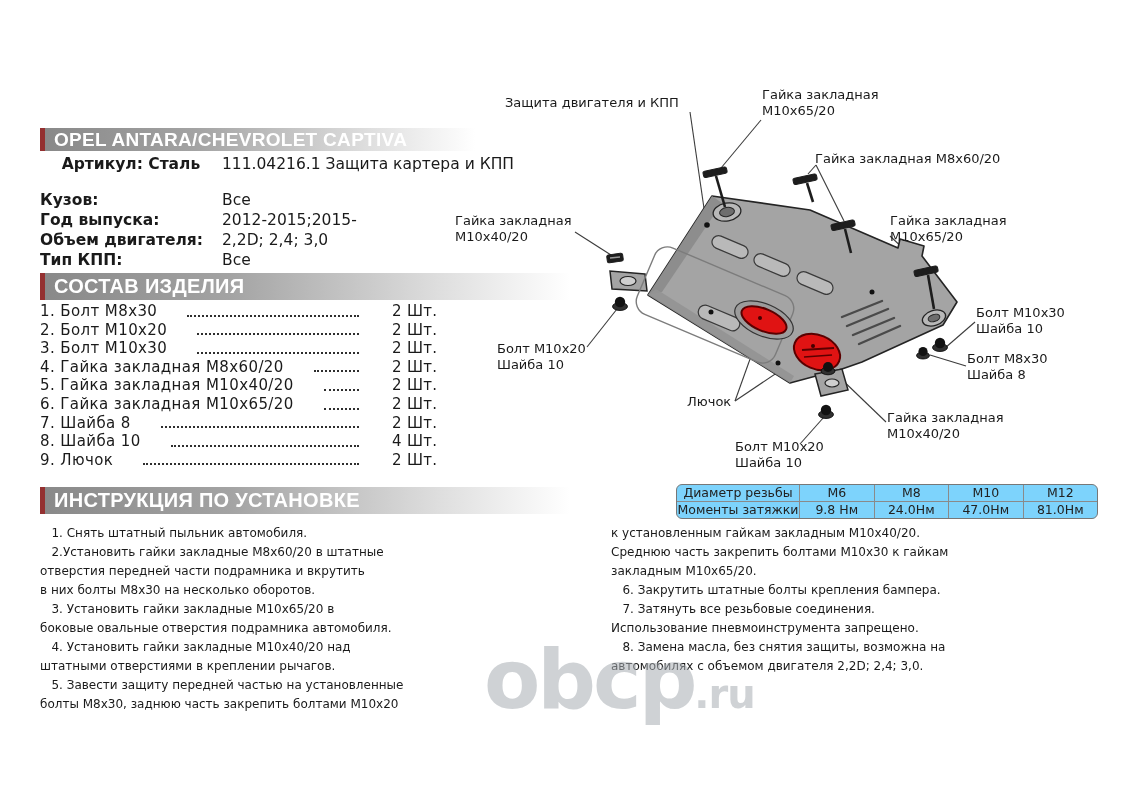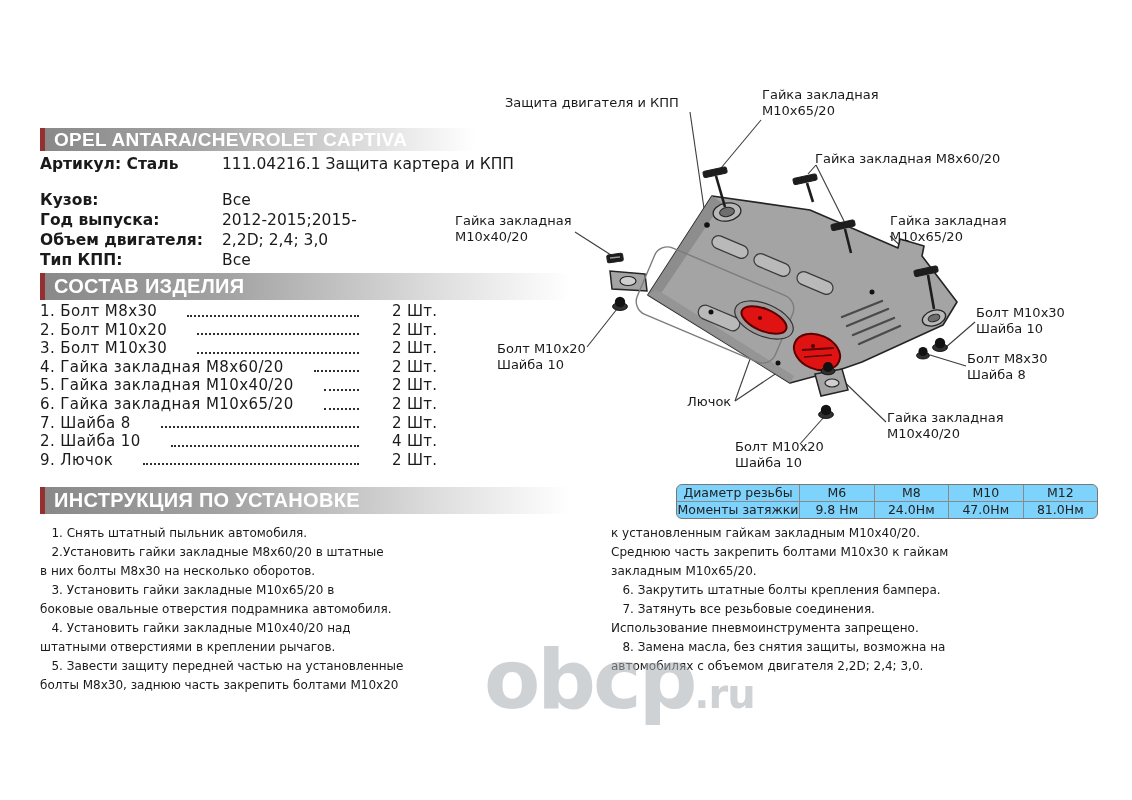--- a/index.html
+++ b/index.html
@@ -10,21 +10,21 @@
        background:linear-gradient(90deg,#898989 0%,#a3a3a3 35%,#dedede 75%,#ffffff 100%);
        border-left:5px solid #943030;text-align:right;}
   .bar span{color:#fff;font-weight:bold;font-family:"Liberation Sans",sans-serif;
             padding-left:9px;letter-spacing:.3px;white-space:nowrap;}
   .bar1{left:40px;top:128px;width:430px;height:23px;}
   .bar1 span{font-size:19px;}
   .bar2{left:40px;top:273px;width:525px;height:27px;}
   .bar3{left:40px;top:487px;width:525px;height:27px;}
   .bar2 span,.bar3 span{font-size:20px;}
   
-  .art-row{position:absolute;left:40px;top:155px;font-size:15.5px;white-space:nowrap;}
+  .art-row{position:absolute;left:40px;top:155px;font-size:15.5px;white-space:nowrap;text-align:center;}
   .lblcol{display:inline-block;width:182px;font-weight:bold;}
   .specs{position:absolute;left:40px;top:190px;font-size:15.5px;}
   .spec-row{height:20px;line-height:20px;white-space:nowrap;}
   
   .parts{position:absolute;left:40px;top:302px;width:402px;font-size:15px;}
   .part-row{display:flex;align-items:flex-end;height:18.6px;line-height:18.6px;white-space:nowrap;gap:27px;}
   .part-row .nm{letter-spacing:.4px;}
   .leader{flex:1;border-bottom:2px dotted #2e2e2e;margin:0 6px 4px 3px;min-width:10px;}
   .qty{width:50px;letter-spacing:.3px;}
   
@@ -110,37 +110,38 @@
         <span class="nm">6. Гайка закладная М10х65/20</span>
         <span class="leader"></span>
         <span class="qty">2 Шт.</span>
       </div>
     <div class="part-row">
         <span class="nm">7. Шайба 8</span>
         <span class="leader"></span>
         <span class="qty">2 Шт.</span>
       </div>
     <div class="part-row">
-        <span class="nm">2. Шайба 10</span>
+        <span class="nm">8. Шайба 10</span>
         <span class="leader"></span>
         <span class="qty">4 Шт.</span>
       </div>
     <div class="part-row">
         <span class="nm">9. Лючок</span>
         <span class="leader"></span>
         <span class="qty">2 Шт.</span>
       </div>
   </div>
 
   <div class="bar bar3">
     <span>ИНСТРУКЦИЯ ПО УСТАНОВКЕ</span>
   </div>
   <div class="instr instr-left">
     <div>   1. Снять штатный пыльник автомобиля.</div>
     <div>   2.Установить гайки закладные М8х60/20 в штатные</div>
+    <div>отверстия передней части подрамника и вкрутить</div>
     <div>в них болты М8х30 на несколько оборотов.</div>
     <div>   3. Установить гайки закладные М10х65/20 в</div>
     <div>боковые овальные отверстия подрамника автомобиля.</div>
     <div>   4. Установить гайки закладные М10х40/20 над</div>
     <div>штатными отверстиями в креплении рычагов.</div>
     <div>   5. Завести защиту передней частью на установленные</div>
     <div>болты М8х30, заднюю часть закрепить болтами М10х20</div>
   </div>
   <div class="instr instr-right">
     <div>к установленным гайкам закладным М10х40/20.</div>

